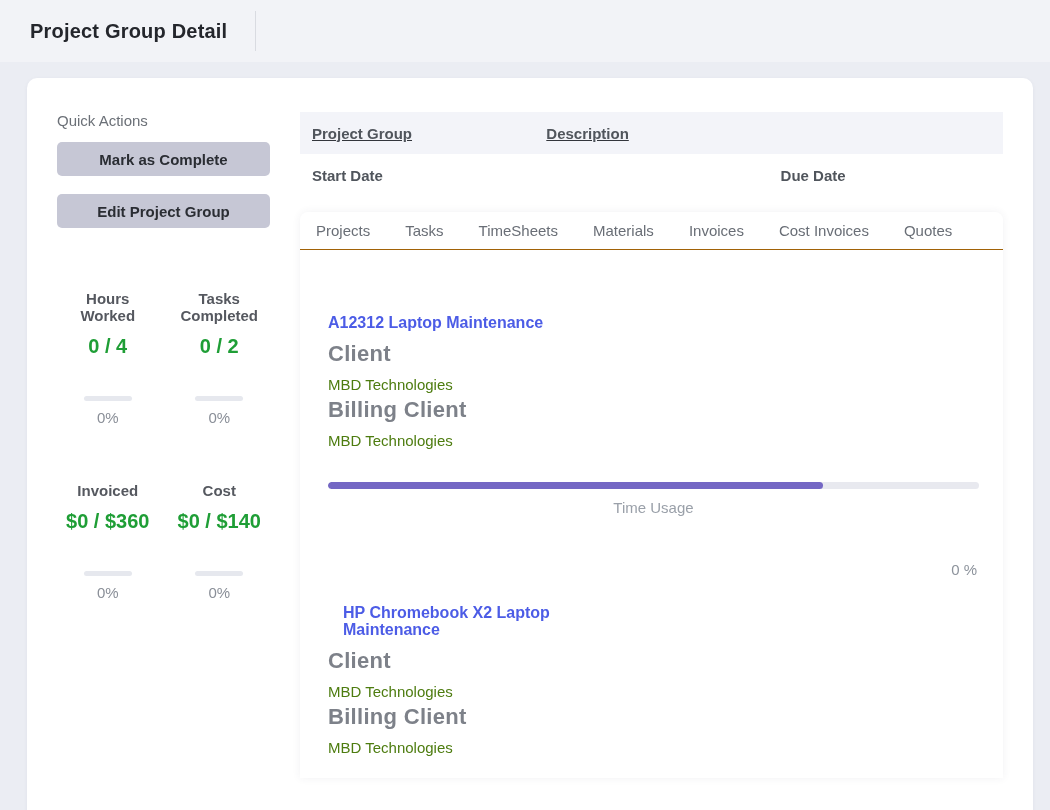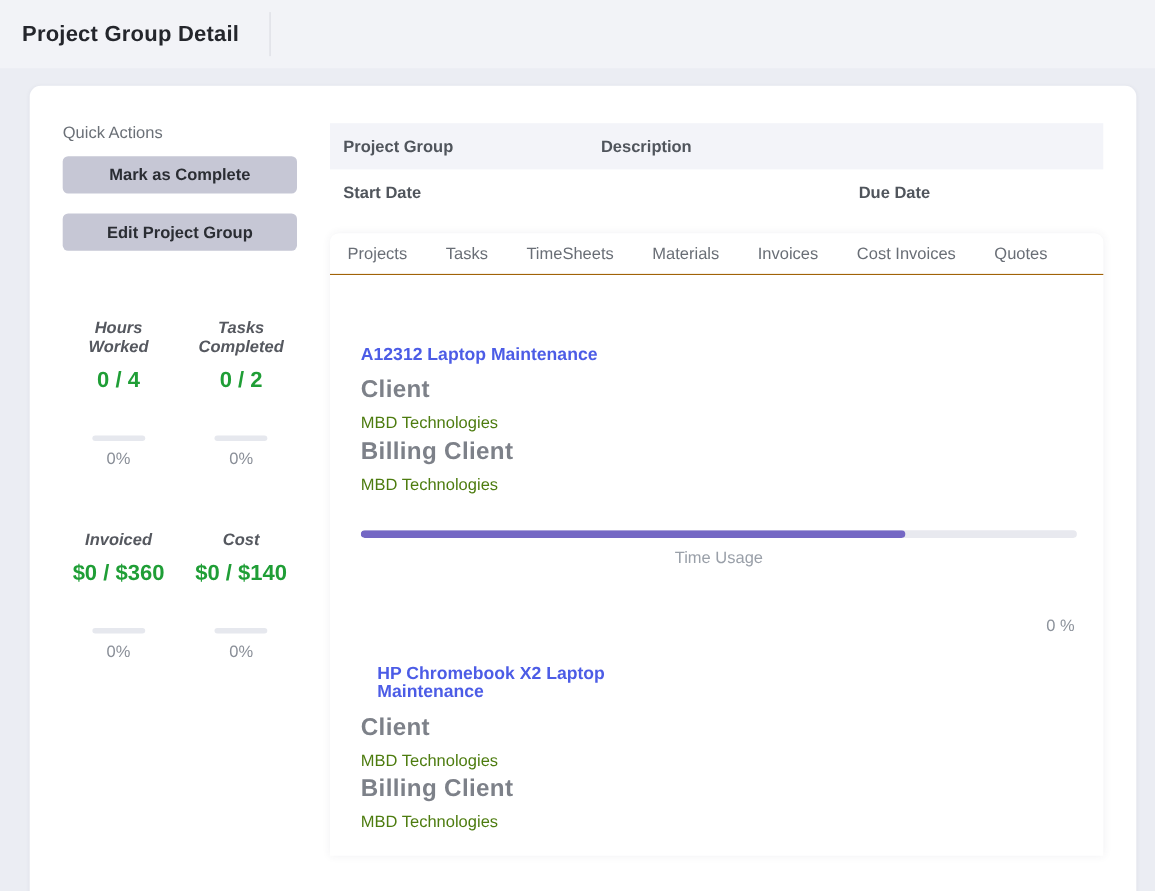--- a/index.html
+++ b/index.html
@@ -9,21 +9,21 @@
     background: #ebedf3;
     color: #33363c;
   }
 
   
   .top-header {
     height: 62px;
     background: #f2f3f7;
     display: flex;
     align-items: center;
-    padding-left: 20px;
+    padding-left: 30px;
   }
   .page-title {
     font-size: 20px;
     font-weight: 700;
     color: #24262c;
     letter-spacing: .2px;
   }
   .header-divider {
     width: 1px;
     height: 40px;
@@ -69,21 +69,20 @@
     row-gap: 56px;
     column-gap: 10px;
   }
   .stat { text-align: center; }
   .stat-label {
     font-size: 15px;
     font-weight: 700;
     color: #55585f;
     line-height: 17px;
     margin-bottom: 9px;
-    font-style: italic;
   }
   .stat-value {
     font-size: 20px;
     font-weight: 700;
     color: #1f9e36;
     line-height: 27px;
     padding: 0 6px;
   }
   .stat-bar {
     width: 48px;
@@ -101,21 +100,21 @@
     display: flex;
     align-items: center;
     font-size: 15px;
     color: #4a4e55;
     margin-bottom: 7px;
   }
   .section-header svg { display: block; margin-right: 1px; }
 
   .detail-table { width: 100%; }
   .detail-row { display: flex; height: 42px; align-items: center; }
-  .detail-row.striped { background: #f3f4f9; }
+  .detail-row.striped { background: #f3f4f9; text-decoration: underline; }
   .detail-cell { width: 33.33%; padding-left: 12px; font-size: 15px; }
   .detail-label { font-weight: 700; color: #50555c; }
   .detail-value { color: #787d85; font-weight: 400; }
 
   
   .tabs-panel {
     margin-top: 16px;
     background: #fff;
     border-radius: 8px 8px 0 0;
     box-shadow: 0 0 8px rgba(50,55,80,.07);

